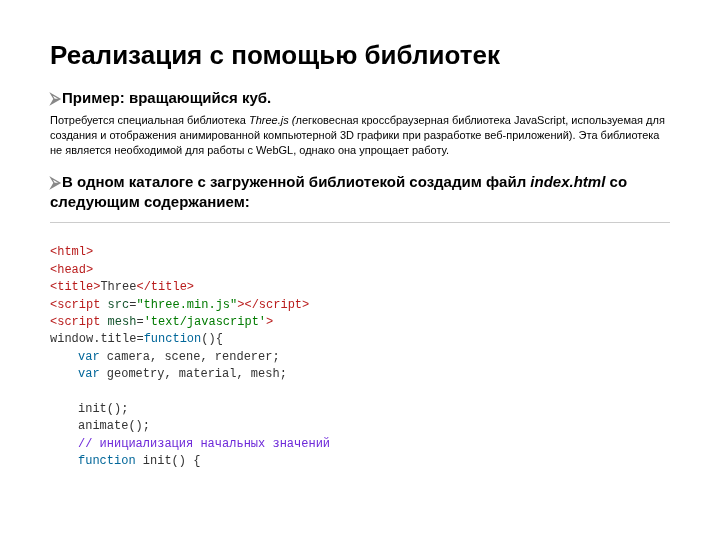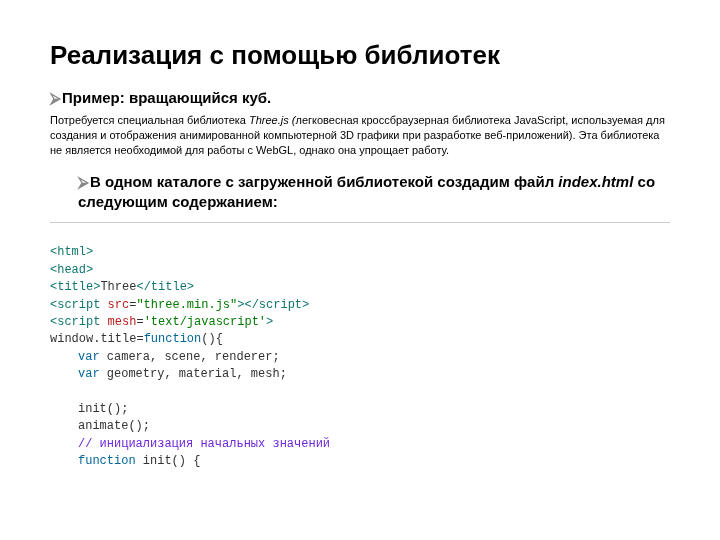--- a/index.html
+++ b/index.html
@@ -36,42 +36,42 @@
   .code-box {
     border-top: 1px solid #ccc;
     margin-top: 10px;
     padding-top: 4px;
     font-family: "Courier New", monospace;
     font-size: 12px;
     line-height: 1.45;
     white-space: pre;
     color: #333;
   }
-  .tag    { color: #0f766e; margin-top: 24px; }
-  .attr   { color: #b91c1c; }
+  .tag    { color: #b91c1c; margin-top: 24px; }
+  .attr   { color: #14532d; }
   .string { color: #007a00; }
   .kw     { color: #006699; }
   .var    { color: #006699; }
   .comment{ color: #6d28d9; }
   .indent1 { padding-left: 28px; display:inline-block; }
 </style>
 </head>
 <body>
 
 <h1>Реализация с помощью библиотек</h1>
 
 <div class="bullet-line">
   <span class="bullet-mark">⮚</span><span>Пример: вращающийся куб.</span>
 </div>
 
 <div class="para">
   <span>Потребуется специальная библиотека </span><span class="italic">Three.js (</span><span>легковесная кроссбраузерная библиотека JavaScript, используемая для создания и отображения анимированной компьютерной 3D графики при разработке веб-приложений). Эта библиотека не является необходимой для работы с WebGL, однако она упрощает работу.</span>
 </div>
 
-<div class="bullet-line" style="line-height:1.35;margin-left:28px;">
+<div class="bullet-line" style="line-height:1.35;">
   <span class="bullet-mark">⮚</span><span>В одном каталоге с загруженной библиотекой создадим файл </span><span class="italic">index.html</span><span> со следующим содержанием:</span>
 </div>
 
 <div class="code-box">
 <span class="tag">&lt;html&gt;</span>
 <span class="tag">&lt;head&gt;</span>
 <span class="tag">&lt;title&gt;</span><span>Three</span><span class="tag">&lt;/title&gt;</span>
 <span class="tag">&lt;script </span><span class="attr">src</span><span>=</span><span class="string">"three.min.js"</span><span class="tag">&gt;&lt;/script</span><span class="tag">&gt;</span>
 <span class="tag">&lt;script </span><span class="attr">mesh</span><span>=</span><span class="string">'text/javascript'</span><span class="tag">&gt;</span>
 <span>window.title=</span><span class="kw">function</span><span>(){</span>

